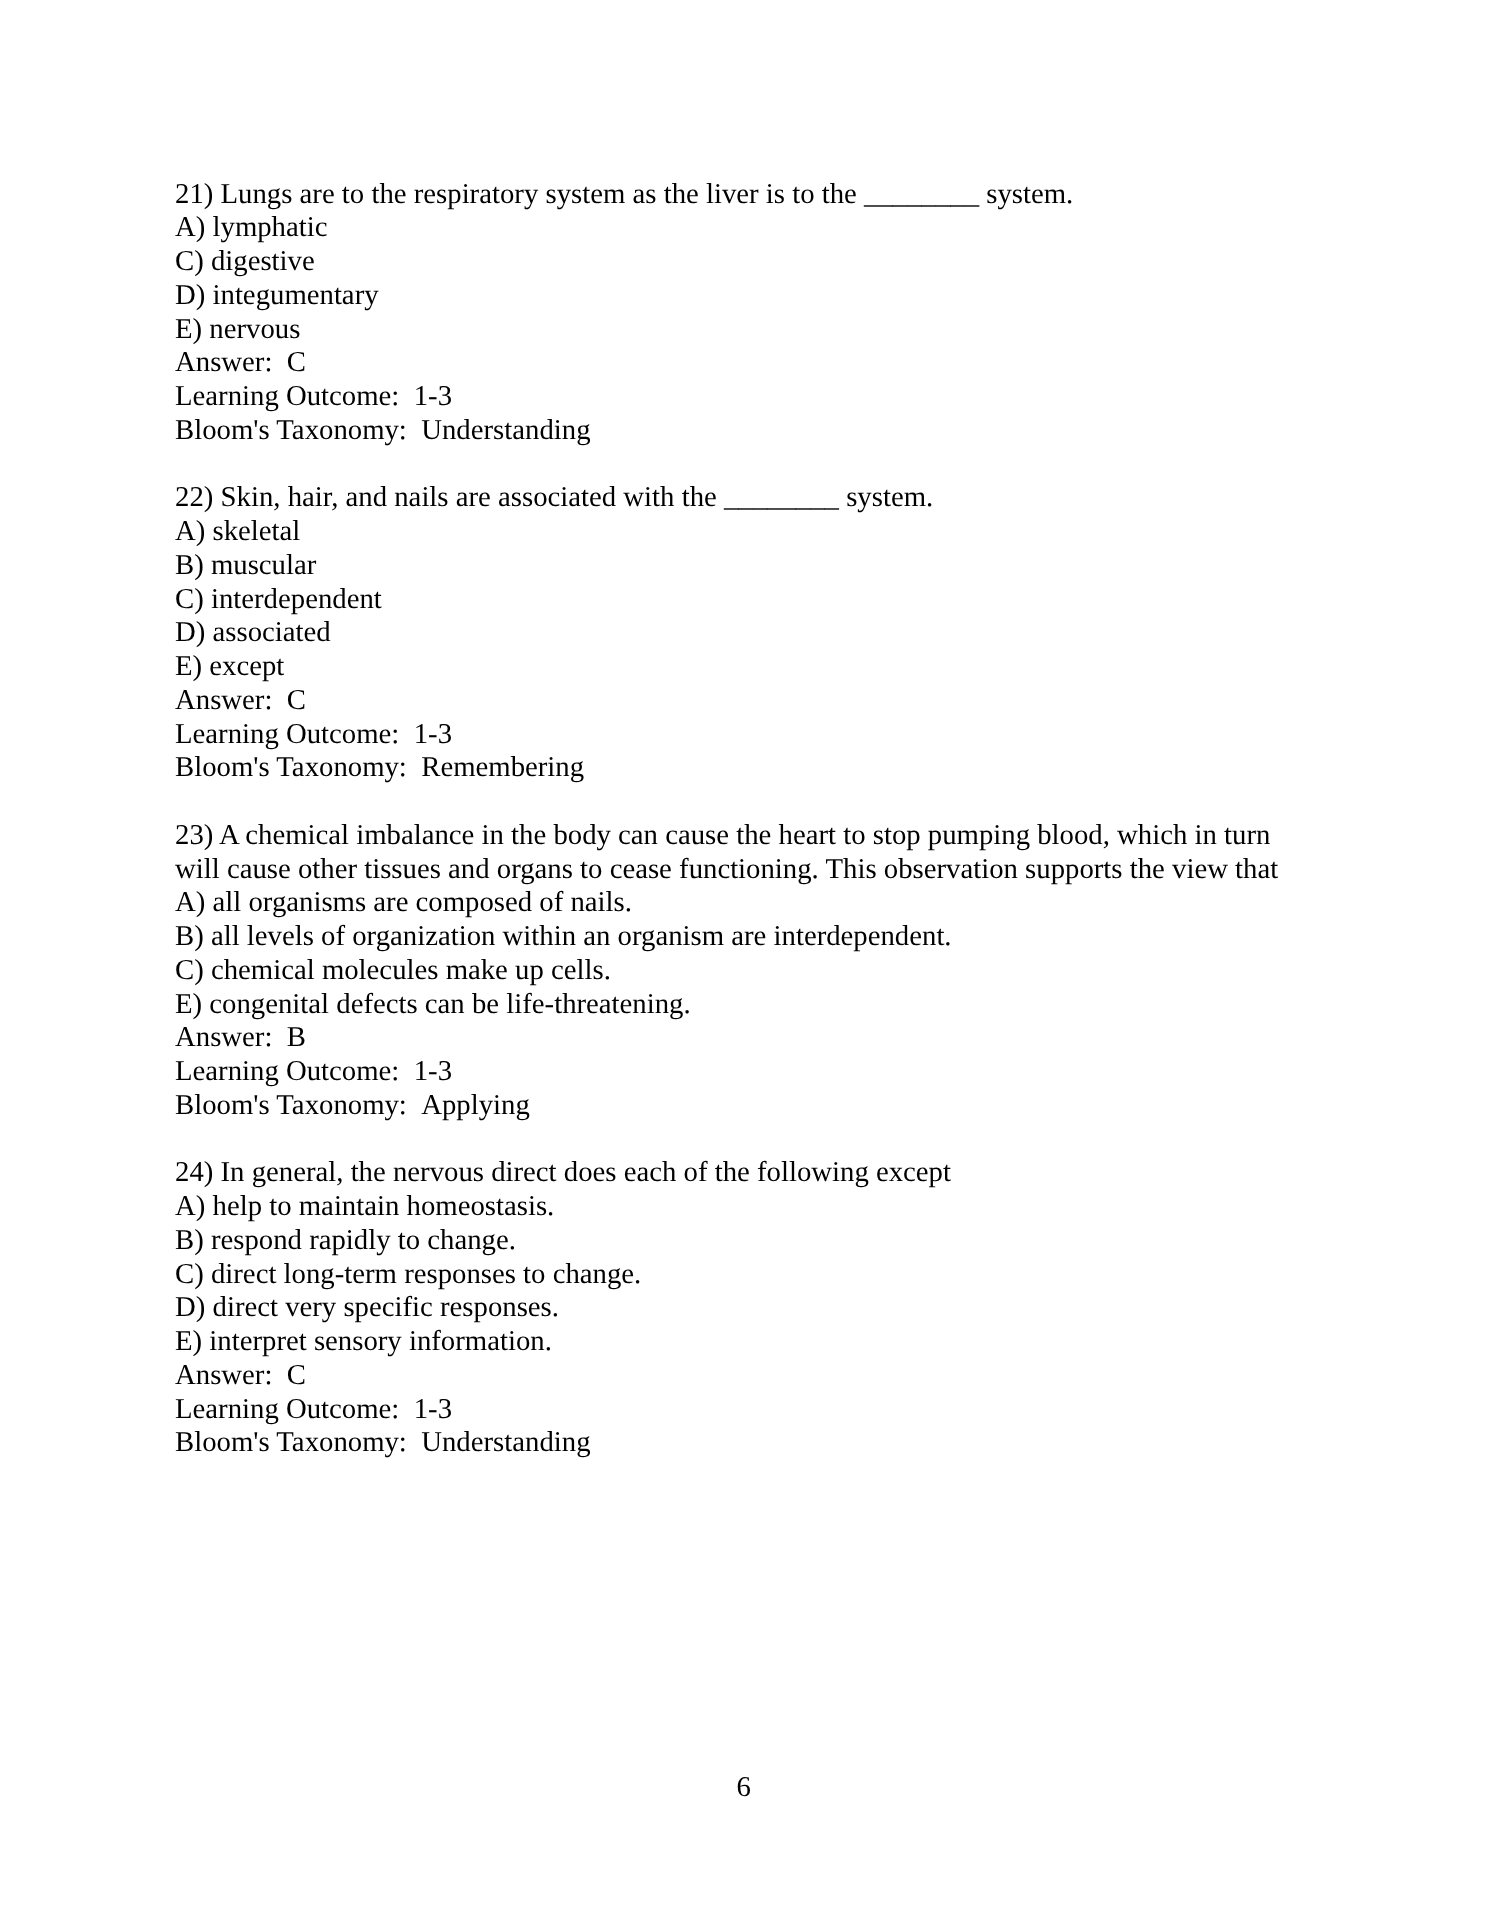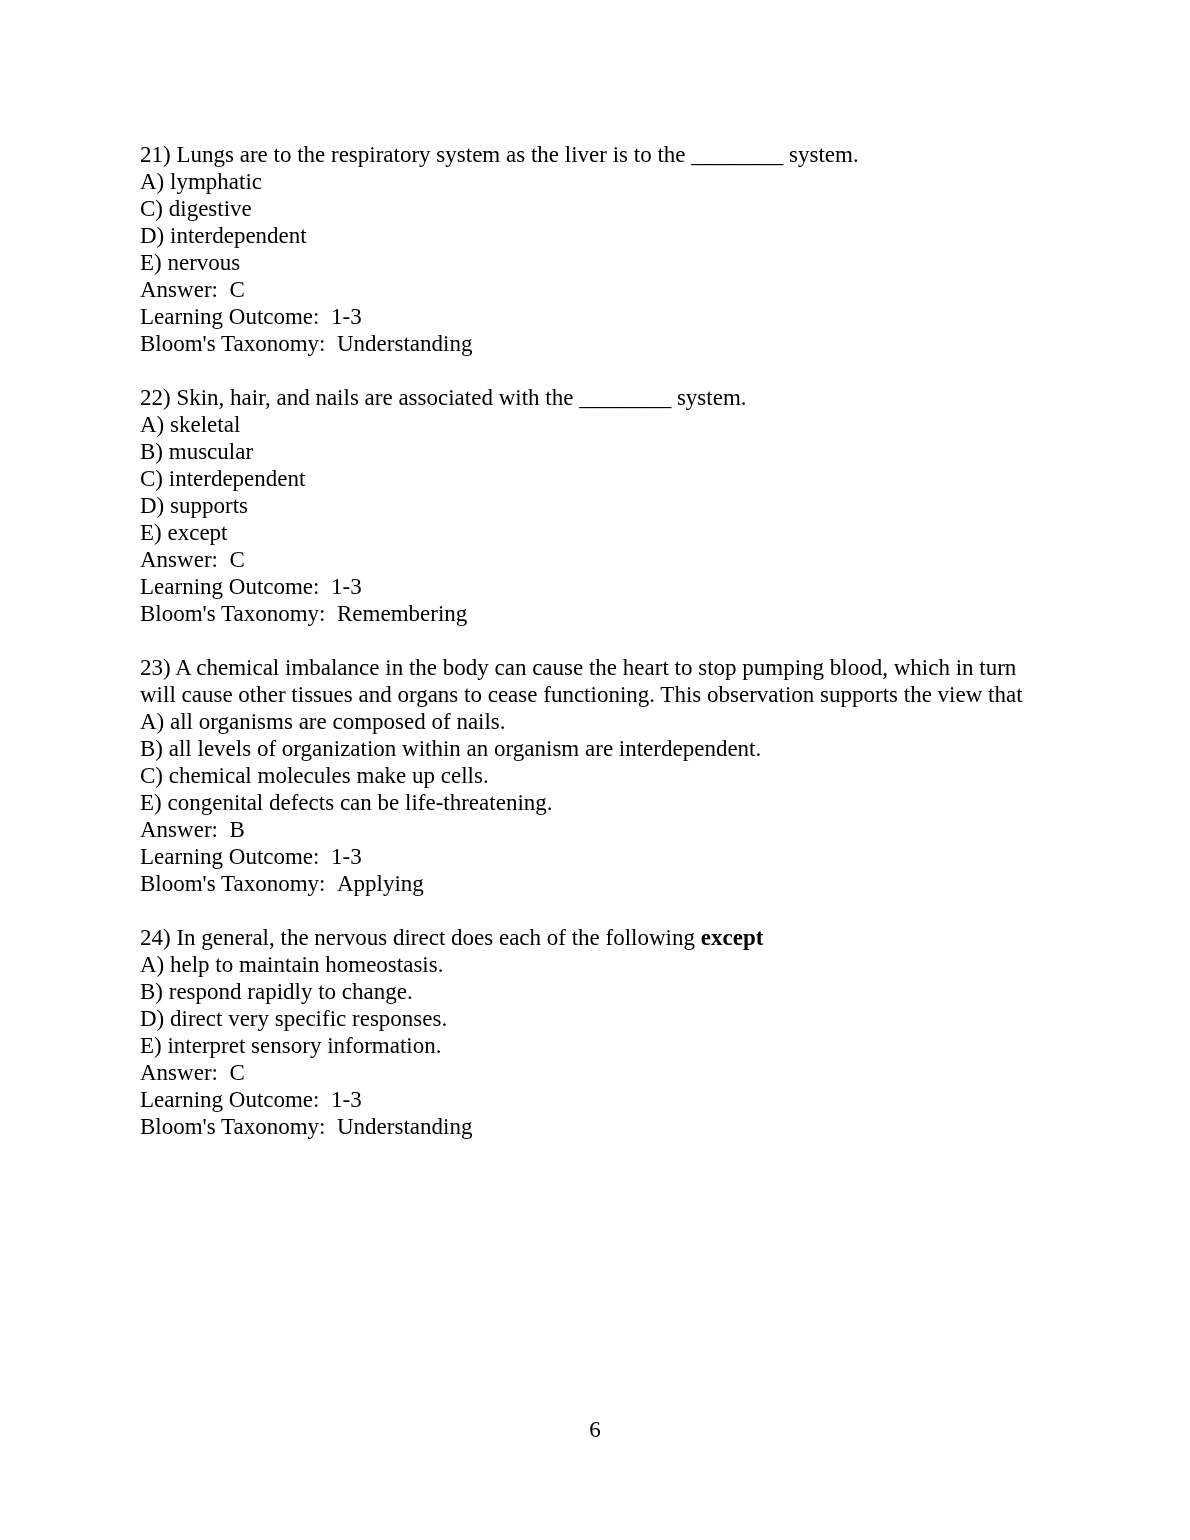--- a/index.html
+++ b/index.html
@@ -16,53 +16,53 @@
   }
   .content {
     position: absolute;
     left: 140px;
     top: 141px;
     width: 910px;
   }
   p { margin: 0; }
   .question { margin: 0 0 27px 0; }
   .stem { white-space: pre-wrap; }
-  .b { font-weight: bold; }
+  .b { font-weight: normal; }
   .meta-val { padding-left: 0.5em; }
   .footer {
     position: absolute;
     left: 0;
     top: 1416px;
     width: 100%;
     text-align: center;
   }
 </style>
 </head>
 <body>
 
 <div class="page">
   <div class="content">
 
     <div class="question">
       <p class="stem"><span>21) </span><span>Lungs are to the respiratory system as the liver is to the ________ system.</span><span class="b"></span></p>
       <p>A) lymphatic</p>
       <p>C) digestive</p>
-      <p>D) interdependent</p>
+      <p>D) integumentary</p>
       <p>E) nervous</p>
       <p class="meta"><span>Answer:</span><span class="meta-val">C</span></p>
       <p class="meta"><span>Learning Outcome:</span><span class="meta-val">1-3</span></p>
       <p class="meta"><span>Bloom's Taxonomy:</span><span class="meta-val">Understanding</span></p>
     </div>
 
     <div class="question">
       <p class="stem"><span>22) </span><span>Skin, hair, and nails are associated with the ________ system.</span><span class="b"></span></p>
       <p>A) skeletal</p>
       <p>B) muscular</p>
       <p>C) interdependent</p>
-      <p>D) supports</p>
+      <p>D) associated</p>
       <p>E) except</p>
       <p class="meta"><span>Answer:</span><span class="meta-val">C</span></p>
       <p class="meta"><span>Learning Outcome:</span><span class="meta-val">1-3</span></p>
       <p class="meta"><span>Bloom's Taxonomy:</span><span class="meta-val">Remembering</span></p>
     </div>
 
     <div class="question">
       <p class="stem"><span>23) </span><span>A chemical imbalance in the body can cause the heart to stop pumping blood, which in turn will cause other tissues and organs to cease functioning. This observation supports the view that</span><span class="b"></span></p>
       <p>A) all organisms are composed of nails.</p>
       <p>B) all levels of organization within an organism are interdependent.</p>
@@ -70,20 +70,21 @@
       <p>E) congenital defects can be life-threatening.</p>
       <p class="meta"><span>Answer:</span><span class="meta-val">B</span></p>
       <p class="meta"><span>Learning Outcome:</span><span class="meta-val">1-3</span></p>
       <p class="meta"><span>Bloom's Taxonomy:</span><span class="meta-val">Applying</span></p>
     </div>
 
     <div class="question">
       <p class="stem"><span>24) </span><span>In general, the nervous direct does each of the following </span><span class="b">except</span></p>
       <p>A) help to maintain homeostasis.</p>
       <p>B) respond rapidly to change.</p>
+      <p>C) direct long-term responses to change.</p>
       <p>D) direct very specific responses.</p>
       <p>E) interpret sensory information.</p>
       <p class="meta"><span>Answer:</span><span class="meta-val">C</span></p>
       <p class="meta"><span>Learning Outcome:</span><span class="meta-val">1-3</span></p>
       <p class="meta"><span>Bloom's Taxonomy:</span><span class="meta-val">Understanding</span></p>
     </div>
 
   </div>
 
   <div class="footer">

